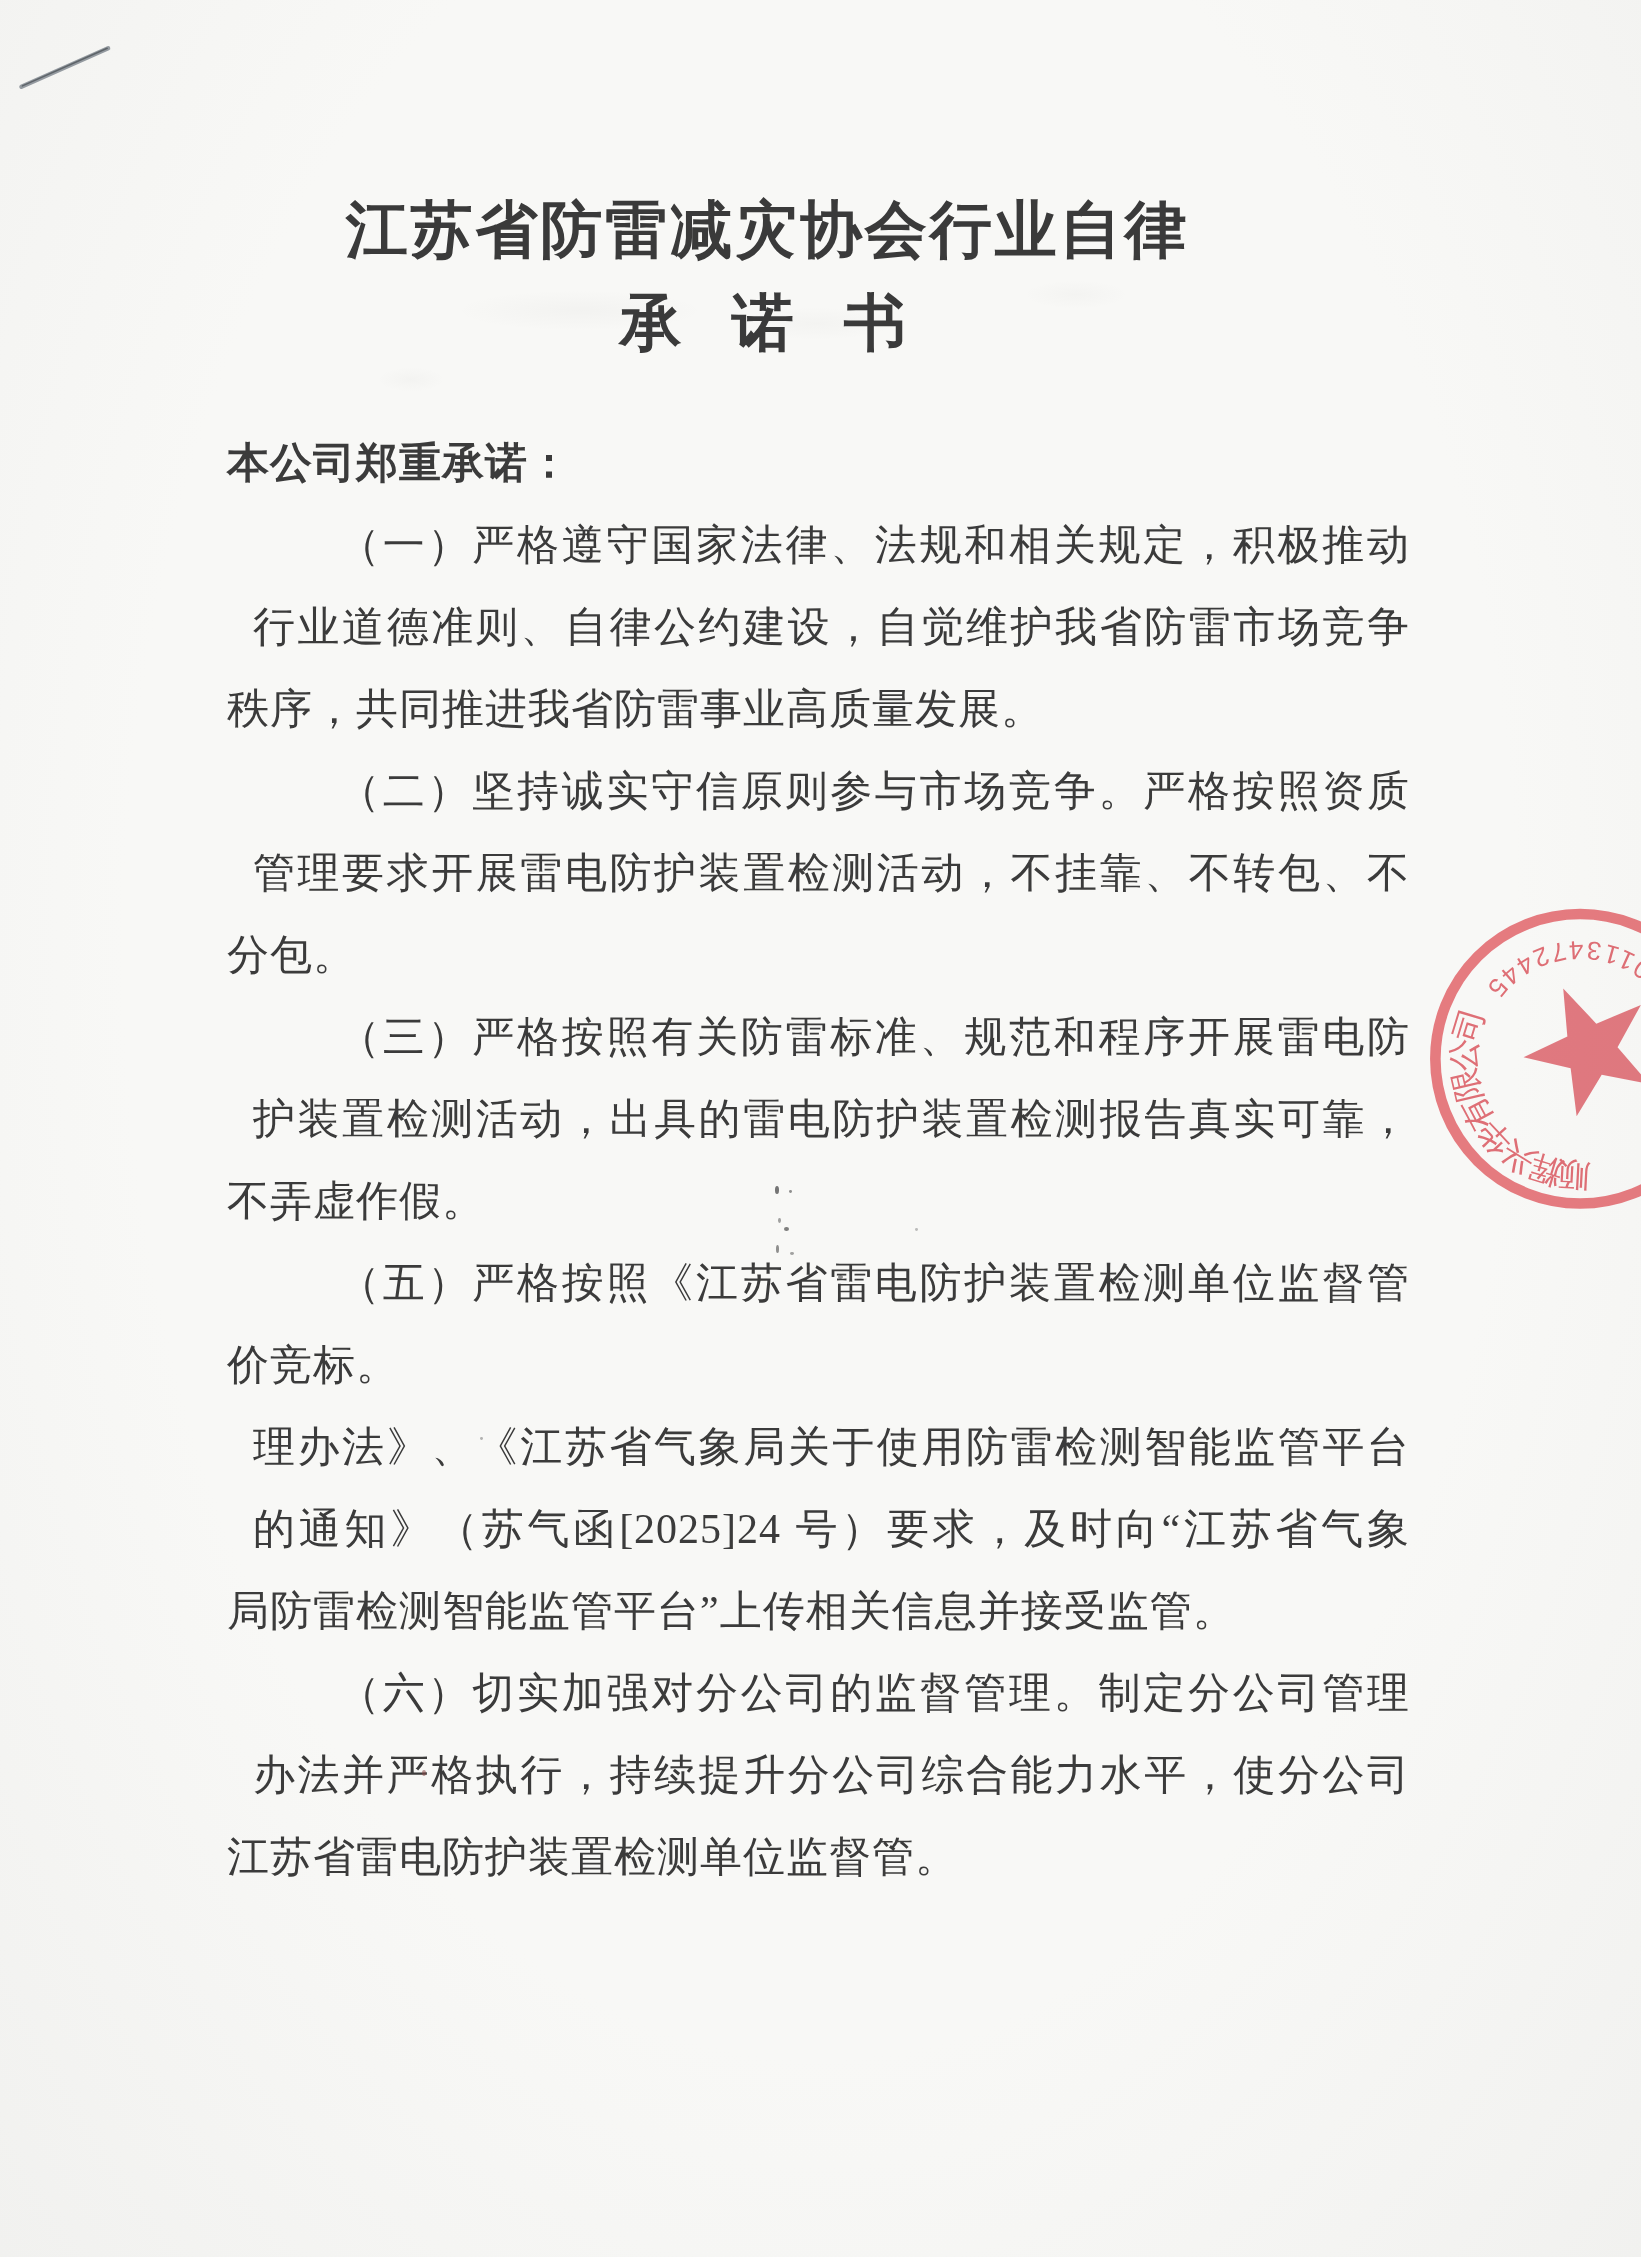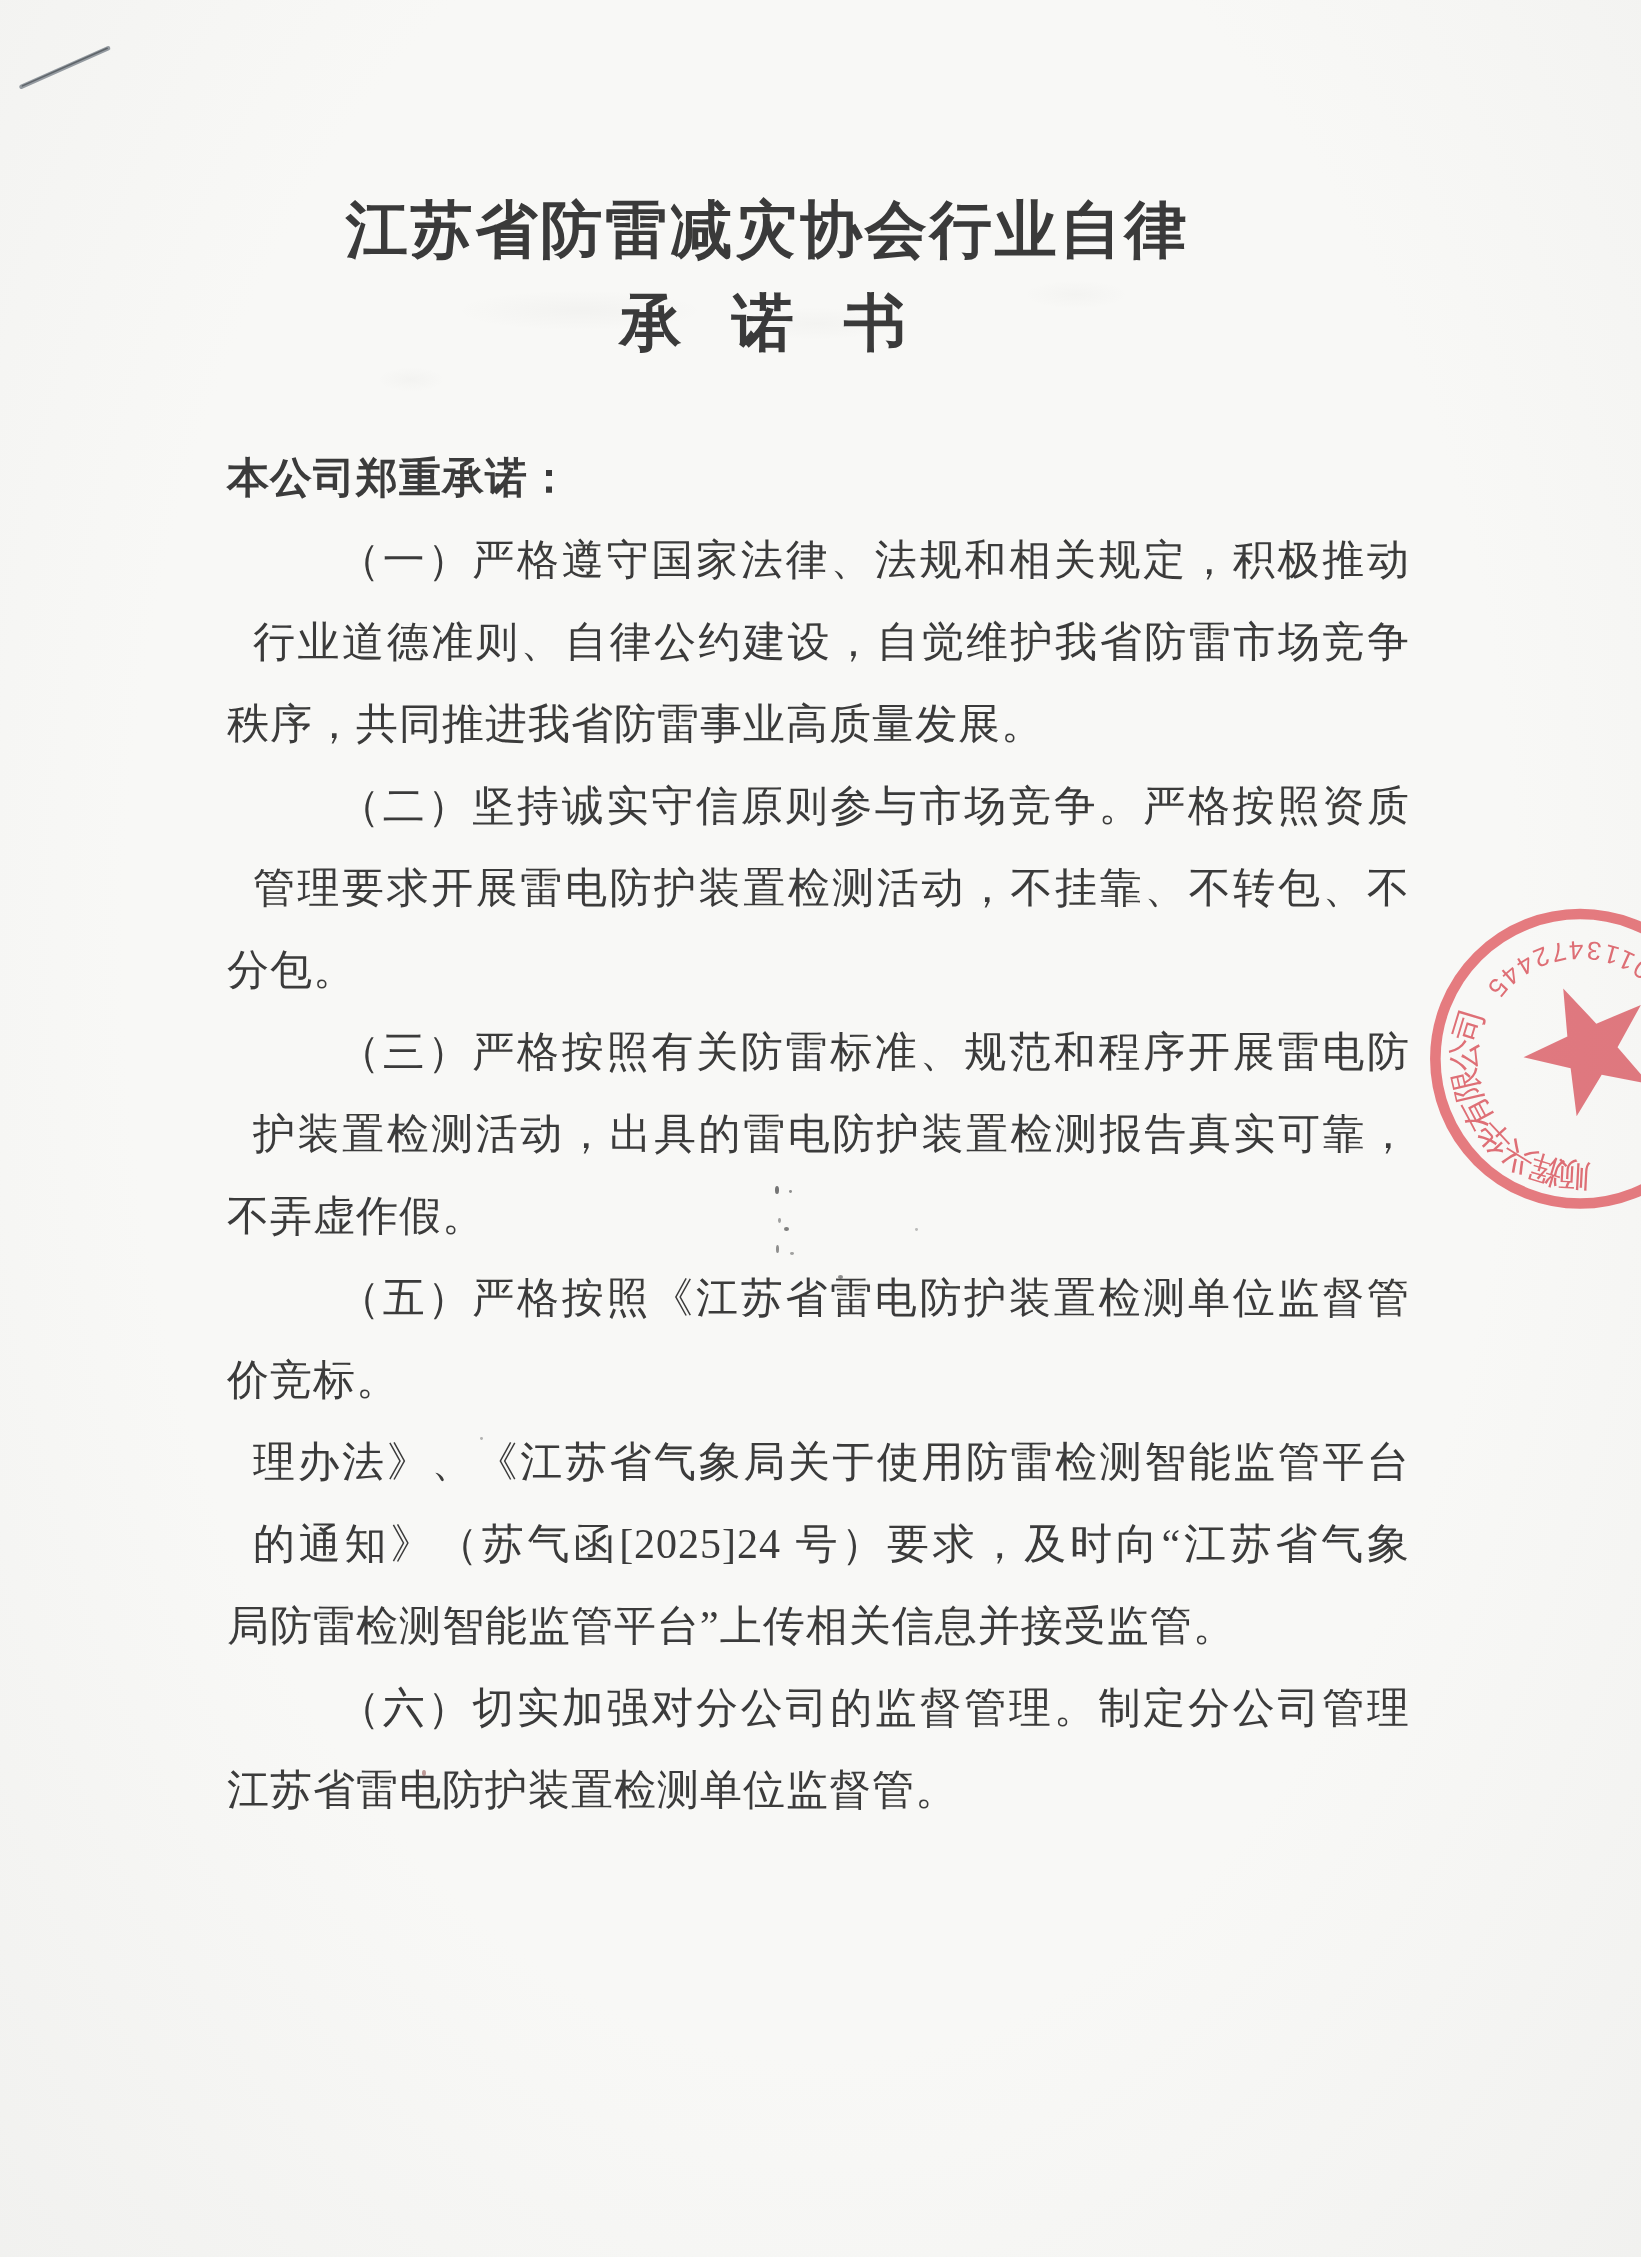--- a/index.html
+++ b/index.html
@@ -16,21 +16,21 @@
     transform:translateX(-53px);
     text-align:center;
     color:#3a3a3a;
     font-family:"Liberation Sans", sans-serif;
     font-weight:bold;
   }
   .title-line1{font-size:62px;line-height:93px;letter-spacing:2.9px;}
   .title-line2{font-size:62px;line-height:93px;letter-spacing:9.7px;word-spacing:13.5px;}
   
   .doc-body{
-    position:absolute;top:437px;left:227px;width:1183px;
+    position:absolute;top:422px;left:227px;width:1183px;
     color:#3b3b3b;
     font-family:Liberation Serif, serif;
   }
   .line{
     height:82px;line-height:82px;font-size:42px;
     letter-spacing:1px;
     overflow:visible;
   }
   .fill{text-align:justify;text-align-last:justify;margin-left:26px;}
   .end{text-align:left;}
@@ -78,20 +78,21 @@
     <div class="line end">分包。</div>
     <div class="line fill ind">（三）严格按照有关防雷标准、规范和程序开展雷电防</div>
     <div class="line fill">护装置检测活动，出具的雷电防护装置检测报告真实可靠，</div>
     <div class="line end">不弄虚作假。</div>
     <div class="line fill ind">（五）严格按照《江苏省雷电防护装置检测单位监督管</div>
     <div class="line end">价竞标。</div>
     <div class="line fill">理办法》、《江苏省气象局关于使用防雷检测智能监管平台</div>
     <div class="line fill">的通知》（苏气函[2025]24 号）要求，及时向“江苏省气象</div>
     <div class="line end">局防雷检测智能监管平台”上传相关信息并接受监管。</div>
     <div class="line fill ind">（六）切实加强对分公司的监督管理。制定分公司管理</div>
+    <div class="line fill">办法并严格执行，持续提升分公司综合能力水平，使分公司</div>
     <div class="line end">江苏省雷电防护装置检测单位监督管。</div>
   </div>
 
   <svg class="stamp" width="386" height="415" viewBox="1440 890 400 430">
 
     <circle cx="1637" cy="1097" r="150" fill="none" stroke="#e8636b" stroke-width="11" opacity="0.88"></circle>
 
     <path d="M1619.5 1024.1 L1653.8 1060.6 L1700.0 1041.2 L1675.8 1085.1 L1708.6 1123.0 L1659.4 1113.6 L1633.4 1156.5 L1627.2 1106.7 L1578.4 1095.3 L1623.8 1074.0 Z" fill="#e05560" opacity="0.82"></path>
 
     <path id="seal-digit-arc" d="M 1715.4 1003.5 A 122 122 0 0 0 1520.3 1061.4" fill="none"></path>

